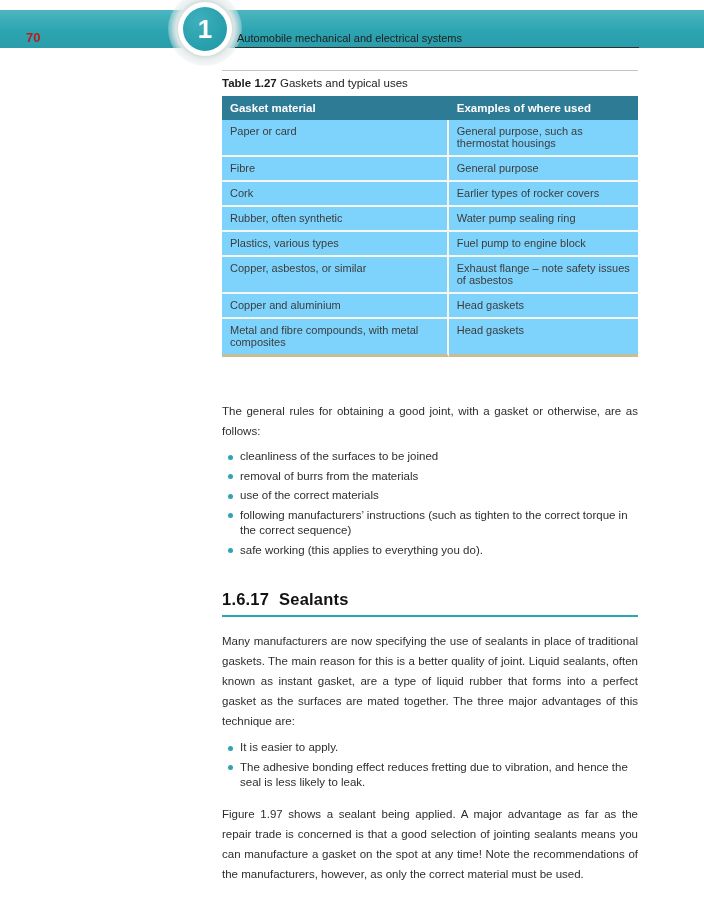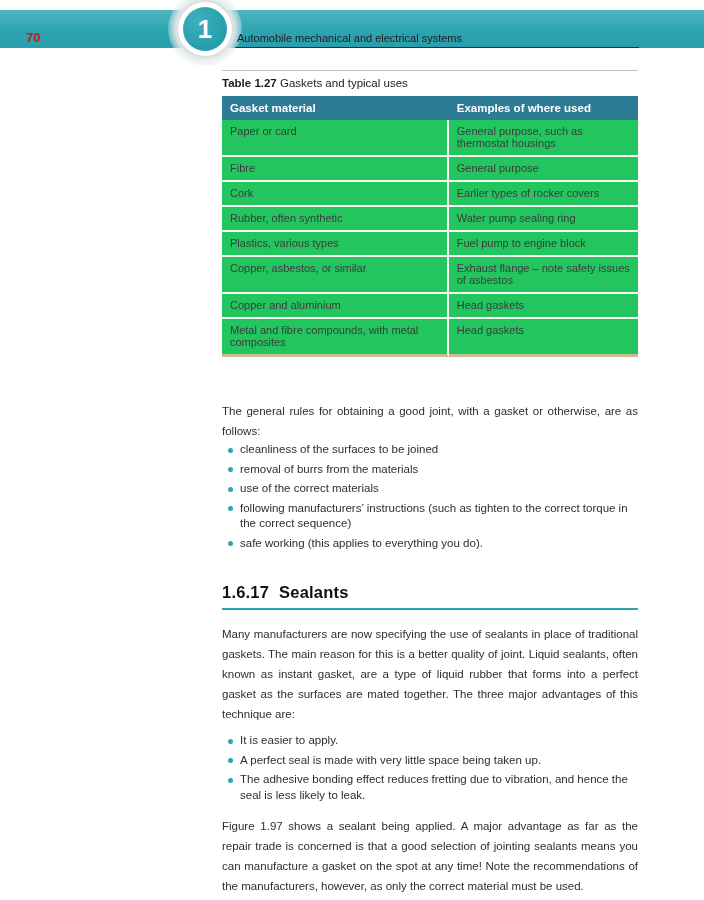--- a/index.html
+++ b/index.html
@@ -56,31 +56,31 @@
   
   .table-topline { height:1px; background:#c3c3c3; margin-bottom:6px; }
   .caption { font-size:11.5px; color:#1c1c1c; margin-bottom:7px; }
   .caption b { font-weight:bold;margin-top:40px; }
   table.gtable { width:100%; border-collapse:separate; border-spacing:0; font-size:11px; }
   table.gtable th {
     background:#2e7b95; color:#ffffff; font-weight:bold; font-size:11.5px;
     text-align:left; padding:6px 8px 6px 8px;margin-left:36px;
   }
   table.gtable td {
-    background:#22c55e; color:#3c3c3c;
+    background:#7dd3fc; color:#3c3c3c;
     padding:5px 8px 6px 8px; vertical-align:top;
     border-bottom:2px solid #f8f6ef;
   }
   table.gtable td:first-child { width:54.5%; border-right:2px solid #f8f6ef; }
   table.gtable tr:last-child td { border-bottom:3px solid #c9bd94; }
 
   
   p.body { font-size:11.5px; line-height:20px; text-align:justify; color:#2e2e2e; }
   .after-table { margin-top:44px; }
-  ul.bullets { list-style:none; margin:1px 0 0 6px; }
+  ul.bullets { list-style:none; margin:8px 0 0 6px; }
   ul.bullets li {
     position:relative; padding-left:12px; margin-bottom:4px;
     font-size:11.5px; line-height:15.5px; color:#2e2e2e;
   }
   ul.bullets li::before {
     content:""; position:absolute; left:0; top:5.5px;
     width:5px; height:5px; border-radius:50%; background:#2da4b1;
   }
 
   
@@ -164,21 +164,20 @@
         <li>safe working (this applies to everything you do).</li>
       </ul>
     </section>
 
     <section class="section">
       <h2 class="sec-head"><span class="sec-num">1.6.17</span><span>Sealants</span></h2>
       <div class="sec-rule"></div>
       <p class="body">Many manufacturers are now specifying the use of sealants in place of traditional gaskets. The main reason for this is a better quality of joint. Liquid sealants, often known as instant gasket, are a type of liquid rubber that forms into a perfect gasket as the surfaces are mated together. The three major advantages of this technique are:</p>
       <ul class="bullets">
         <li>It is easier to apply.</li>
-        <li>A perfect seal is made with very little space being taken up.</li>
         <li>The adhesive bonding effect reduces fretting due to vibration, and hence the seal is less likely to leak.</li>
       </ul>
       <p class="body">Figure 1.97 shows a sealant being applied. A major advantage as far as the repair trade is concerned is that a good selection of jointing sealants means you can manufacture a gasket on the spot at any time! Note the recommendations of the manufacturers, however, as only the correct material must be used.</p>
     </section>
 
     <section class="section">
       <h2 class="sec-head"><span class="sec-num">1.6.18</span><span>Oil seals</span></h2>
 
     </section>
 

